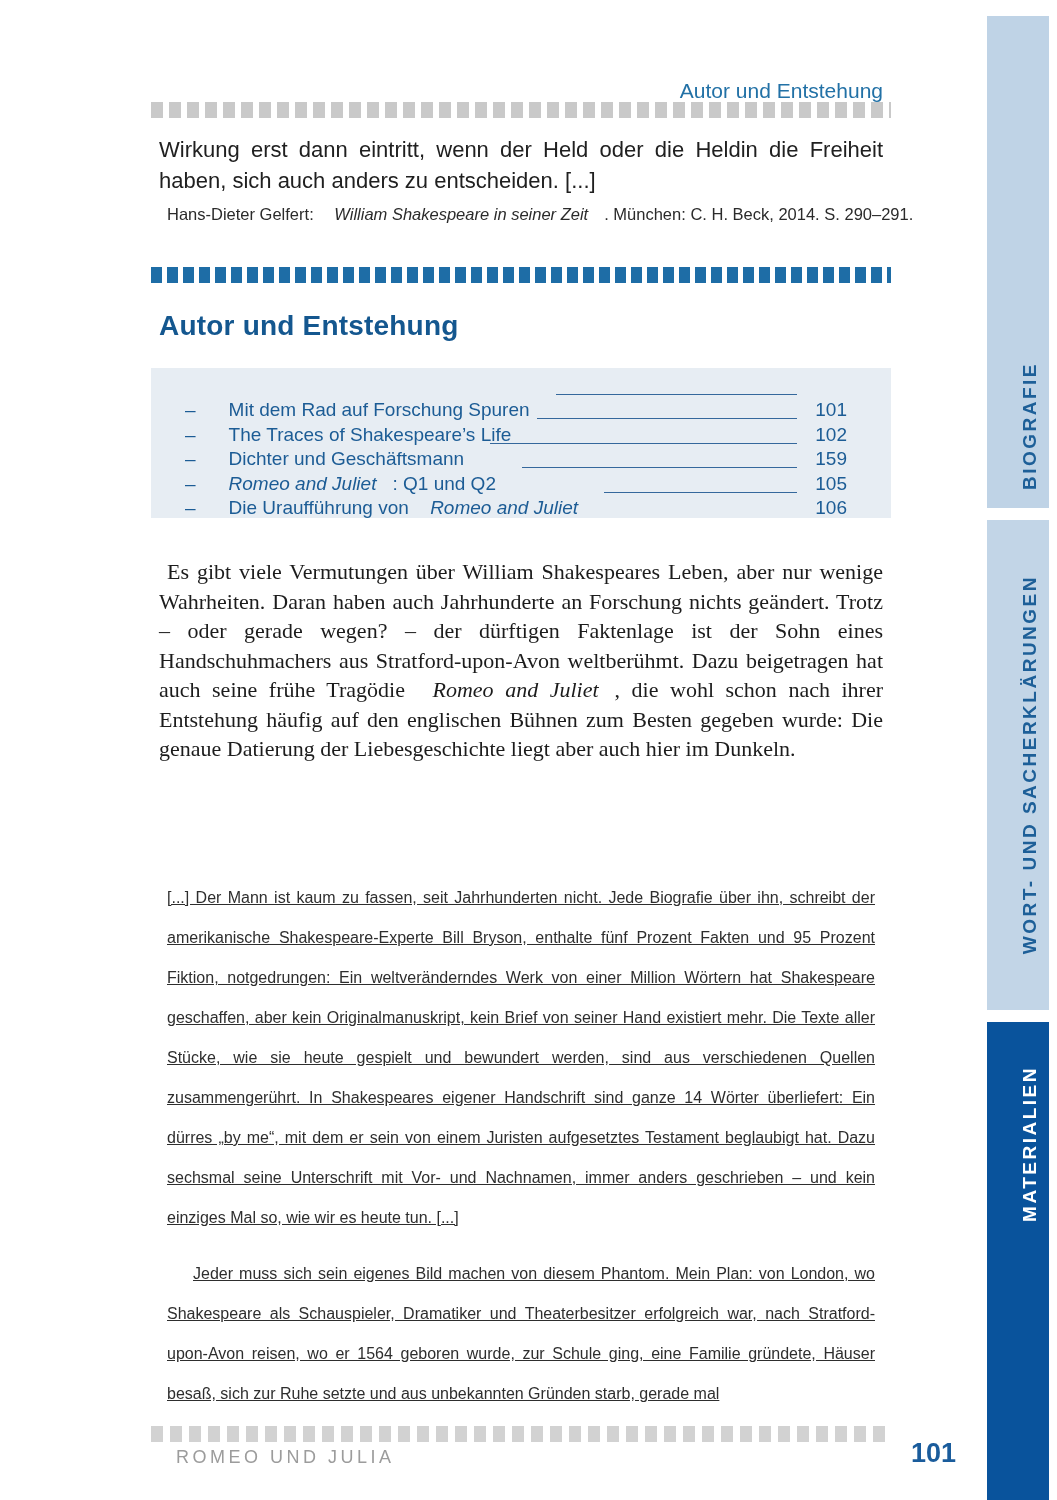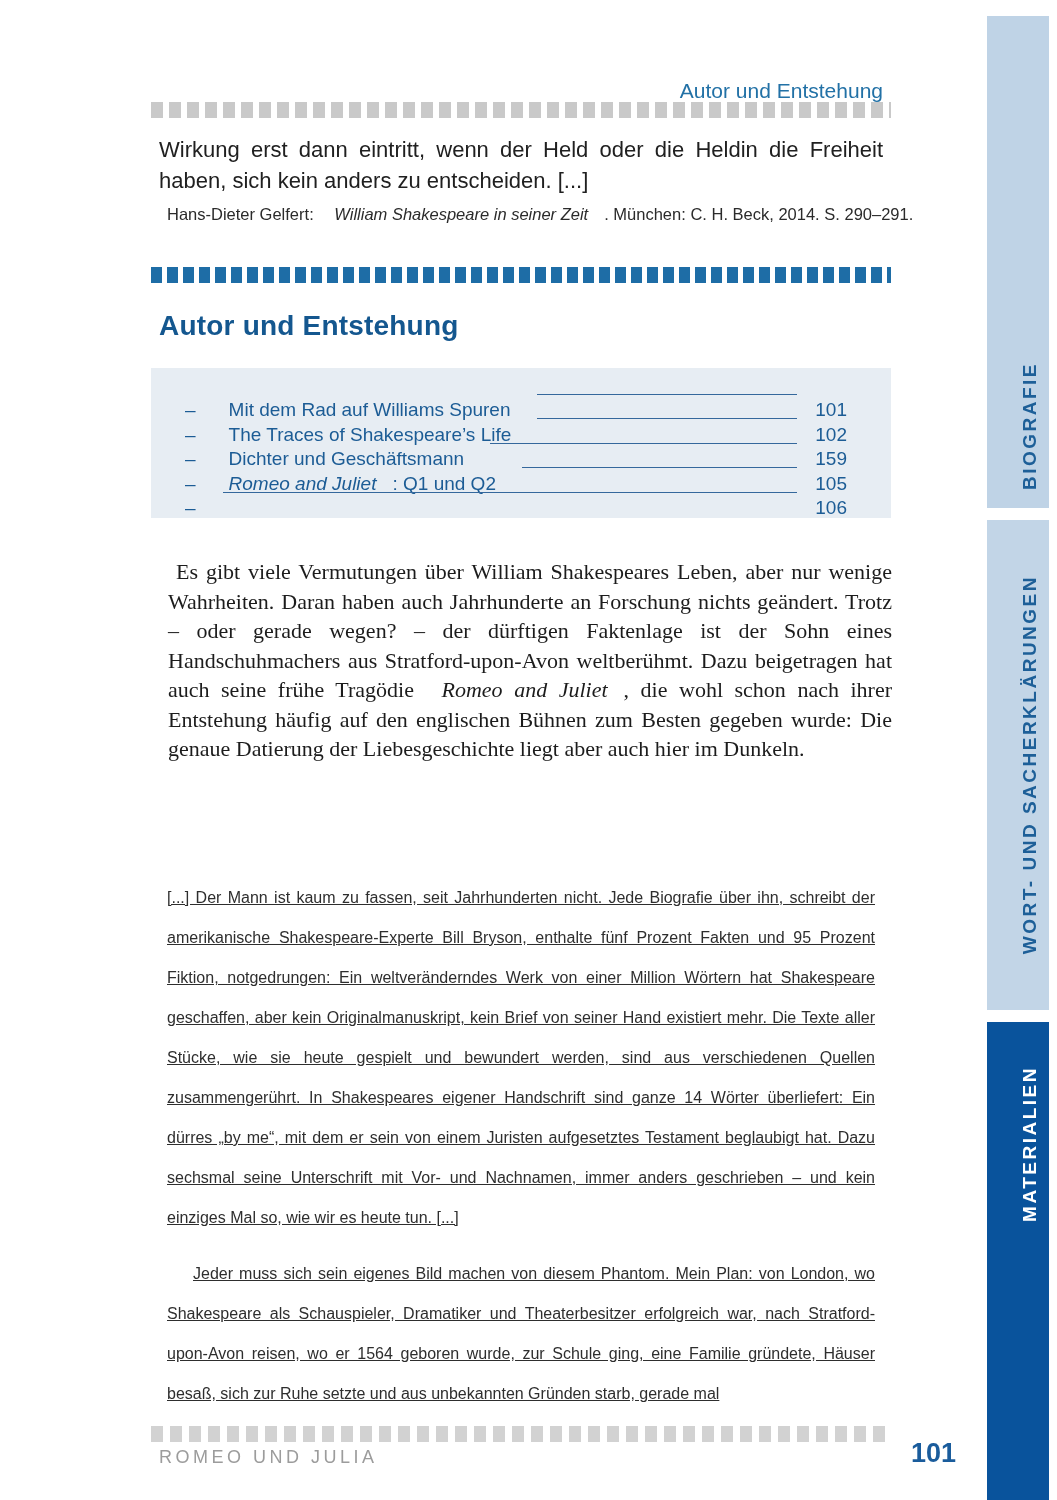--- a/index.html
+++ b/index.html
@@ -66,39 +66,40 @@
     margin:0 10px 0 10px;
     align-self:flex-end;
     position:relative; top:-5px;
   }
   .toc-page { min-width:34px; text-align:right; }
   
   .intro-para {
     top:533px;
     font-family:"Liberation Serif", serif;
     font-size:22px; line-height:29.5px;
-    color:#1c1c1c; text-align:justify;margin-left:9px;
+    color:#1c1c1c; text-align:justify;
   }
   .intro-para i { font-style:italic; }
   .subsection-heading {
     top:814px;
     font-size:21px; font-weight:bold; color:#1a6ba6;
   }
   .excerpt {
     top:846px;
     font-size:16px; line-height:40px;
     color:#2e2e2e; text-align:justify;
     hyphens:manual;text-decoration:underline; -webkit-hyphens:manual;
   }
   .excerpt .p2 { text-indent:26px; }
   
   .footer-book-title {
     top:1423px;
     font-size:18px; letter-spacing:3.5px;
     color:#9c9c9c;
+    margin-left:17px;
   }
   .footer-page-number {
     position:absolute; top:1414px; right:109px;
     font-size:27px; font-weight:bold; color:#1a5c9c;
   }
   
   .tab {
     position:absolute; left:971px; width:86px;
     display:flex; flex-direction:column; align-items:center;
   }
@@ -121,30 +122,30 @@
   }
 </style>
 </head>
 <body>
 
 <div class="page">
 
   <div class="col page-header-label">Autor und Entstehung</div>
   <div class="col rule rule-gray-top"></div>
 
-  <p class="col quote-para">Wirkung erst dann eintritt, wenn der Held oder die Heldin die Freiheit haben, sich kein anders zu entscheiden. [...]</p>
+  <p class="col quote-para">Wirkung erst dann eintritt, wenn der Held oder die Heldin die Freiheit haben, sich auch anders zu entscheiden. [...]</p>
   <p class="col citation"><span>Hans-Dieter Gelfert: </span><i>William Shakespeare in seiner Zeit</i><span>. München: C. H. Beck, 2014. S. 290–291.</span></p>
 
   <div class="col rule rule-blue"></div>
   <h1 class="col section-title">Autor und Entstehung</h1>
 
   <div class="col toc-box">
     <div class="toc-row">
       <span class="toc-dash">–</span>
-      <span class="toc-label"><span>Mit dem Rad auf Williams Spuren</span></span>
+      <span class="toc-label"><span>Mit dem Rad auf Forschung Spuren</span></span>
       <span class="toc-leader"></span>
       <span class="toc-page">101</span>
     </div>
     <div class="toc-row">
       <span class="toc-dash">–</span>
       <span class="toc-label"><span>The Traces of Shakespeare’s Life</span></span>
       <span class="toc-leader"></span>
       <span class="toc-page">102</span>
     </div>
     <div class="toc-row">
@@ -154,20 +155,21 @@
       <span class="toc-page">159</span>
     </div>
     <div class="toc-row">
       <span class="toc-dash">–</span>
       <span class="toc-label"><i>Romeo and Juliet</i><span>: Q1 und Q2</span></span>
       <span class="toc-leader"></span>
       <span class="toc-page">105</span>
     </div>
     <div class="toc-row">
       <span class="toc-dash">–</span>
+      <span class="toc-label"><span>Die Uraufführung von </span><i>Romeo and Juliet</i></span>
       <span class="toc-leader"></span>
       <span class="toc-page">106</span>
     </div>
   </div>
 
   <p class="col intro-para"><span>Es gibt viele Vermutungen über William Shakespeares Leben, aber nur wenige Wahrheiten. Daran haben auch Jahrhunderte an Forschung nichts geändert. Trotz – oder gerade wegen? – der dürftigen Faktenlage ist der Sohn eines Handschuhmachers aus Stratford-upon-Avon weltberühmt. Dazu beigetragen hat auch seine frühe Tragödie </span><i>Romeo and Juliet</i><span>, die wohl schon nach ihrer Entstehung häufig auf den englischen Bühnen zum Besten gegeben wurde: Die genaue Datierung der Liebesgeschichte liegt aber auch hier im Dunkeln.</span></p>
 
   <div class="col excerpt">
     <p class="p1">[...] Der Mann ist kaum zu fassen, seit Jahrhunderten nicht. Jede Biogra­fie über ihn, schreibt der amerikanische Shakespeare-Experte Bill Bryson, enthalte fünf Prozent Fakten und 95 Prozent Fiktion, notgedrungen: Ein weltveränderndes Werk von einer Million Wörtern hat Shakespeare geschaffen, aber kein Originalmanuskript, kein Brief von seiner Hand exis­tiert mehr. Die Texte aller Stücke, wie sie heute gespielt und bewundert wer­den, sind aus verschiedenen Quellen zusammengerührt. In Shakespeares eigener Handschrift sind ganze 14 Wörter überliefert: Ein dürres „by me“, mit dem er sein von einem Juristen aufgesetztes Testament beglaubigt hat. Dazu sechsmal seine Unterschrift mit Vor- und Nachnamen, immer anders geschrieben – und kein einziges Mal so, wie wir es heute tun. [...]</p>
     <p class="p2">Jeder muss sich sein eigenes Bild machen von diesem Phantom. Mein Plan: von London, wo Shakespeare als Schauspieler, Dramatiker und Thea­terbesitzer erfolgreich war, nach Stratford-upon-Avon reisen, wo er 1564 geboren wurde, zur Schule ging, eine Familie gründete, Häuser besaß, sich zur Ruhe setzte und aus unbekannten Gründen starb, gerade mal</p>

